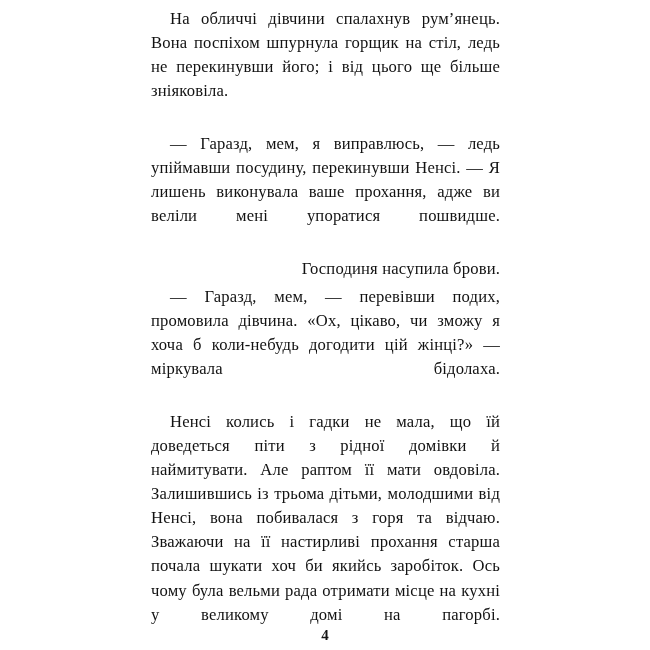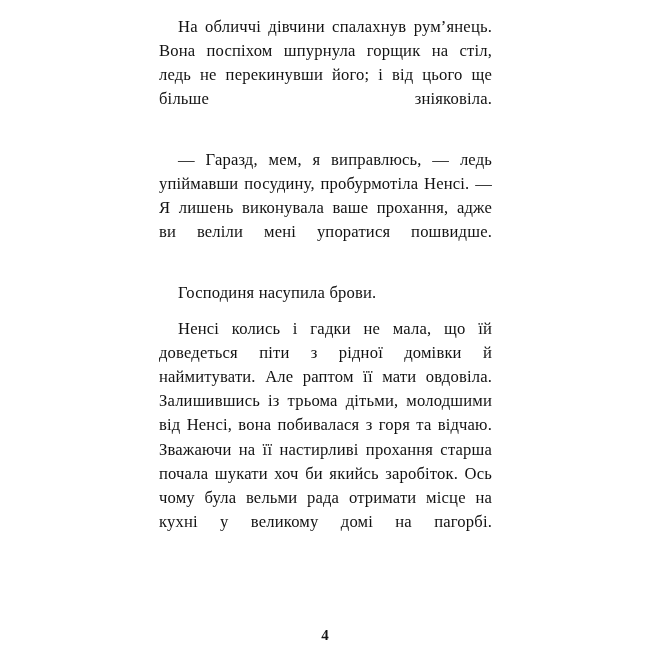--- a/index.html
+++ b/index.html
@@ -28,42 +28,42 @@
   }
 
   #text-column {
     position: absolute;
     left: 147px;
     top: 3px;
     width: 357px;
   }
 
   .para {
-    margin: 12px;
+    margin: 4px;
     padding: 0;
     text-indent: 19px;
     text-align: justify;
     text-justify: inter-word;
     font-size: 16.6px;
     line-height: 24.15px;
     letter-spacing: 0.01em;
     word-spacing: 0.005em;
     hyphens: manual;
     -webkit-hyphens: manual;
   }
 
   
   .para:after {
     content: "";
     display: inline-block;
     width: 100%;
   }
 
   .para-nojust {
-    text-align: left;
+    text-align: right;
   }
   .para-nojust:after { content: none; }
 
   #page-number {
     position: absolute;
     left: 0;
     top: 626px;
     width: 650px;
     text-align: center;
     font-size: 15px;
@@ -74,21 +74,22 @@
   }
 </style>
 </head>
 <body>
 
 <div id="book-page">
 
   <div id="text-column">
 
     <p class="para">На обличчі дівчини спалахнув рум’янець. Вона поспіхом шпурнула горщик на стіл, ледь не перекинувши його; і від цього ще більше зніяковіла.</p>
-    <p class="para">— Гаразд, мем, я виправлюсь, — ледь упіймавши посудину, пробурмотіла Ненсі. — Я лишень виконувала ваше прохання, адже ви веліли мені упоратися пошвидше.</p>
+    <p class="para">— Гаразд, мем, я виправлюсь, — ледь упіймавши посудину, перекинувши Ненсі. — Я лишень виконувала ваше прохання, адже ви веліли мені упоратися пошвидше.</p>
     <p class="para para-nojust">Господиня насупила брови.</p>
+    <p class="para">— Гаразд, мем, — перевівши подих, промовила дівчина. «Ох, цікаво, чи зможу я хоча б коли-небудь догодити цій жінці?» — міркувала бідолаха.</p>
     <p class="para">Ненсі колись і гадки не мала, що їй доведеться піти з рідної домівки й наймитувати. Але раптом її мати овдовіла. Залишившись із трьома дітьми, молодшими від Ненсі, вона побивалася з горя та відчаю. Зважаючи на її настирливі прохання старша почала шукати хоч би якийсь заробіток. Ось чому була вельми рада отримати місце на кухні у великому домі на пагорбі.</p>
 
   </div>
 
   <div id="page-number">4</div>
 
 </div>
 
 </body></html>

